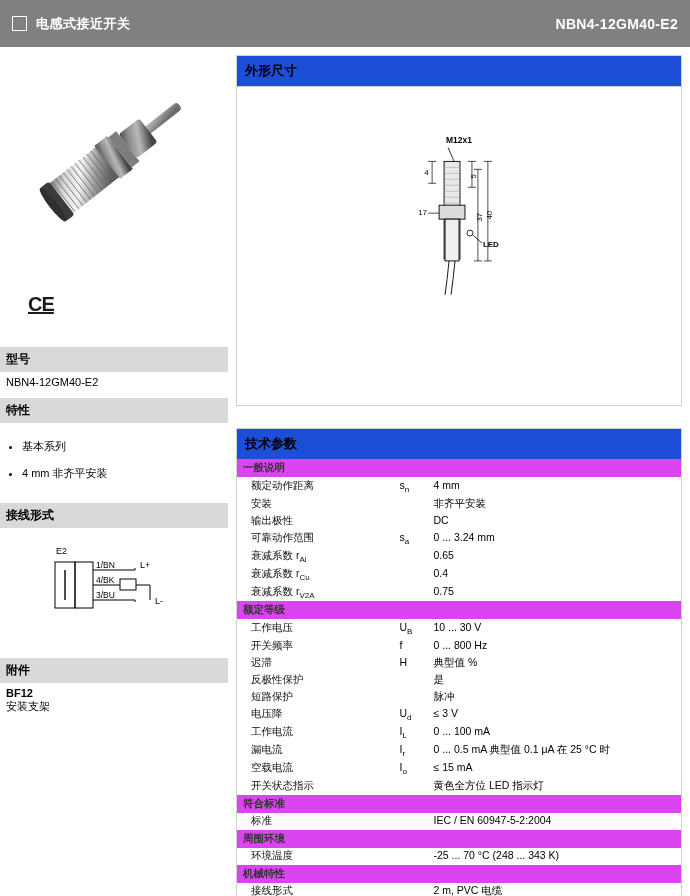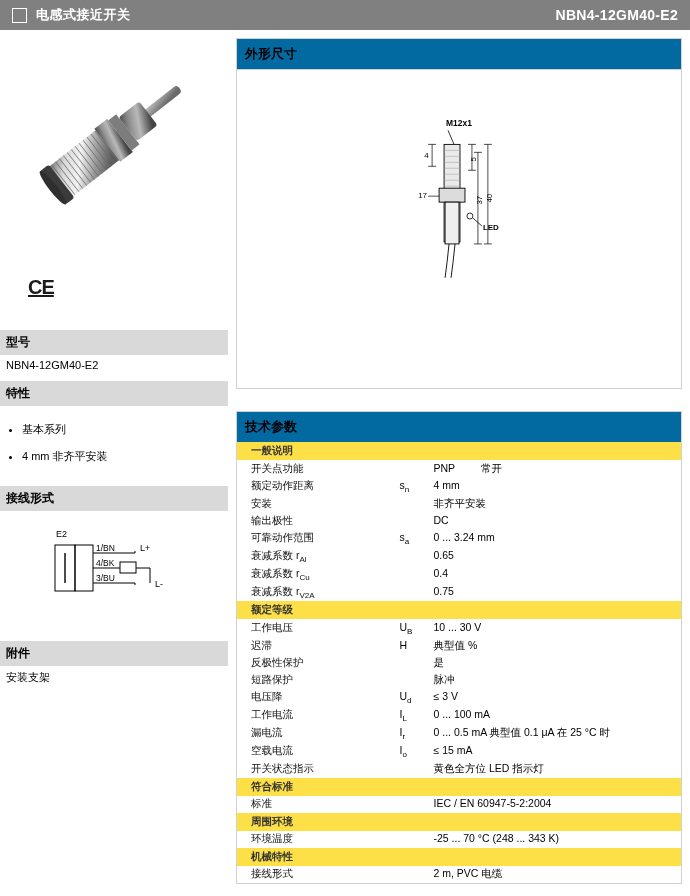--- a/index.html
+++ b/index.html
@@ -10,21 +10,21 @@
     background: #ffffff;
     font-family: "Liberation Sans", sans-serif;
     font-size: 11px;
     color: #000000;
     position: relative;
     overflow: hidden;
   }
 
   
   .header {
-    height: 30px;
+    height: 47px;
     background: #808080;
     color: #ffffff;
     display: flex;
     align-items: center;
     padding: 0 12px;
   }
   .header-logo {
     width: 15px; height: 15px;
     border: 1px solid #ffffff;
     background: #808080;
@@ -103,21 +103,21 @@
 
   
   .wiring {
     position: relative;
     height: 120px;
     margin: 4px 0 6px 0;
   }
 
   
   .panel-title {
-    background: #0369a1;
+    background: #1d4ed8;
     font-weight: bold;
     font-size: 13px;
     padding: 6px 8px;
     border: 1px solid #d0d0d0;
     border-bottom: none;
   }
   .dim-box {
     border: 1px solid #d0d0d0;
     height: 320px;
     position: relative;
@@ -131,24 +131,24 @@
     border-collapse: collapse;
     font-size: 10.5px;
     border: 1px solid #d0d0d0;
     border-top: none;
   }
   .spec-table td {
     padding: 1.5px 3px;
     vertical-align: top;
   }
   .grp td {
-    background: #fde047;
+    background: #d946ef;
     font-weight: bold;
     color: #333;
-    padding: 2px 14px;
+    padding: 2px 6px;
   }
   .c1 { width: 160px; padding-left: 14px !important; color: #111; }
   .c2 { width: 34px; text-align: left; }
   .c3 { }
   .c3 .extra { margin-left: 26px; }
   sub { font-size: 8px; }
 </style>
 </head>
 <body>
 
@@ -249,20 +249,21 @@
         <text x="96" y="36" font-family="Liberation Sans, sans-serif" font-size="8.5" fill="#000">1/BN</text>
         <text x="96" y="51" font-family="Liberation Sans, sans-serif" font-size="8.5" fill="#000">4/BK</text>
         <text x="96" y="66" font-family="Liberation Sans, sans-serif" font-size="8.5" fill="#000">3/BU</text>
         <text x="140" y="36" font-family="Liberation Sans, sans-serif" font-size="9" fill="#000">L+</text>
         <text x="155" y="72" font-family="Liberation Sans, sans-serif" font-size="9" fill="#000">L-</text>
       </svg>
     </div>
 
     <div class="bar">附件</div>
     <div class="left-body">
+      <div style="font-weight:bold">BF12</div>
       <div>安装支架</div>
     </div>
   </div>
 
   <div class="right-col">
 
     <div class="panel-title">外形尺寸</div>
     <div class="dim-box">
       <svg width="100%" height="320" viewBox="0 0 446 320">
         <g font-family="Liberation Sans, sans-serif" font-size="8" fill="#000">
@@ -321,25 +322,20 @@
     </div>
 
     <div class="specs-wrap">
       <div class="panel-title">技术参数</div>
       <table class="spec-table">
         <tbody id="spec-body">
             <tr class="grp">
               <td colspan="3">一般说明</td>
             </tr>
             <tr>
-              <td class="c1">开关点功能</td>
-              <td class="c2"></td>
-              <td class="c3">PNP<span class="extra">常开</span></td>
-            </tr>
-            <tr>
               <td class="c1">额定动作距离</td>
               <td class="c2">s<sub>n</sub></td>
               <td class="c3">4 mm</td>
             </tr>
             <tr>
               <td class="c1">安装</td>
               <td class="c2"></td>
               <td class="c3">非齐平安装</td>
             </tr>
             <tr>
@@ -369,20 +365,25 @@
             </tr>
             <tr class="grp">
               <td colspan="3">额定等级</td>
             </tr>
             <tr>
               <td class="c1">工作电压</td>
               <td class="c2">U<sub>B</sub></td>
               <td class="c3">10 ... 30 V</td>
             </tr>
             <tr>
+              <td class="c1">开关频率</td>
+              <td class="c2">f</td>
+              <td class="c3">0 ... 800 Hz</td>
+            </tr>
+            <tr>
               <td class="c1">迟滞</td>
               <td class="c2">H</td>
               <td class="c3">典型值 %</td>
             </tr>
             <tr>
               <td class="c1">反极性保护</td>
               <td class="c2"></td>
               <td class="c3">是</td>
             </tr>
             <tr>

